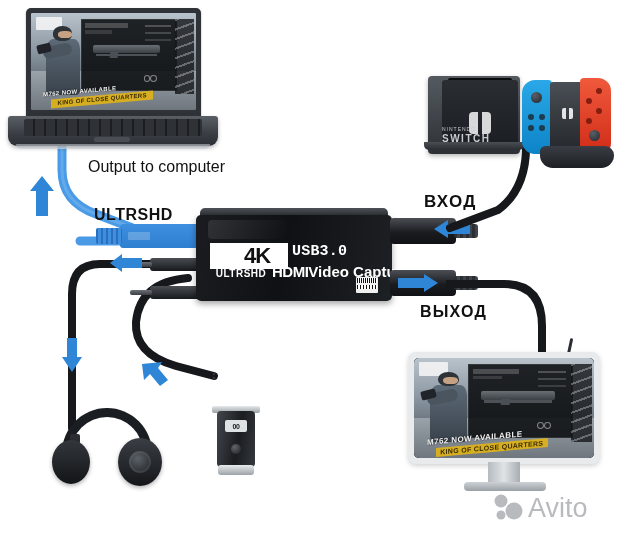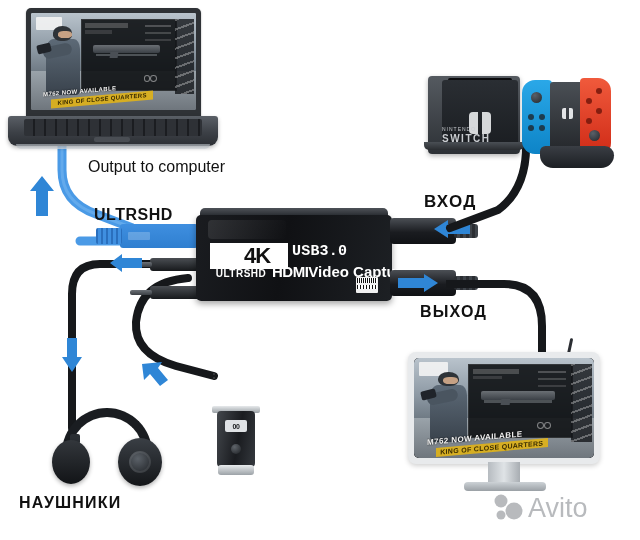--- a/index.html
+++ b/index.html
@@ -443,21 +443,20 @@
     <div class="mic-base"></div>
   </div>
 
   <div class="abs" id="hp">
     <div class="hp-band"></div>
     <div class="hp-joint"></div>
     <div class="hp-cupL"></div>
     <div class="hp-cupR"></div>
   </div>
 
-  <div class="lbl lbl-ru" style="left:19px;top:494px;font-size:16px;">НАУШНИКИ</div>
 
   <svg id="avito" viewBox="0 0 142 34">
     <circle cx="8" cy="12" r="6.5" fill="#8d9196"></circle>
     <circle cx="8" cy="26" r="4.5" fill="#8d9196"></circle>
     <circle cx="21" cy="22" r="8.5" fill="#8d9196"></circle>
     <text x="35" y="28" font-family="Liberation Sans, sans-serif" font-size="27" fill="#8d9196">Avito</text>
   </svg>
 
 </div>
 

